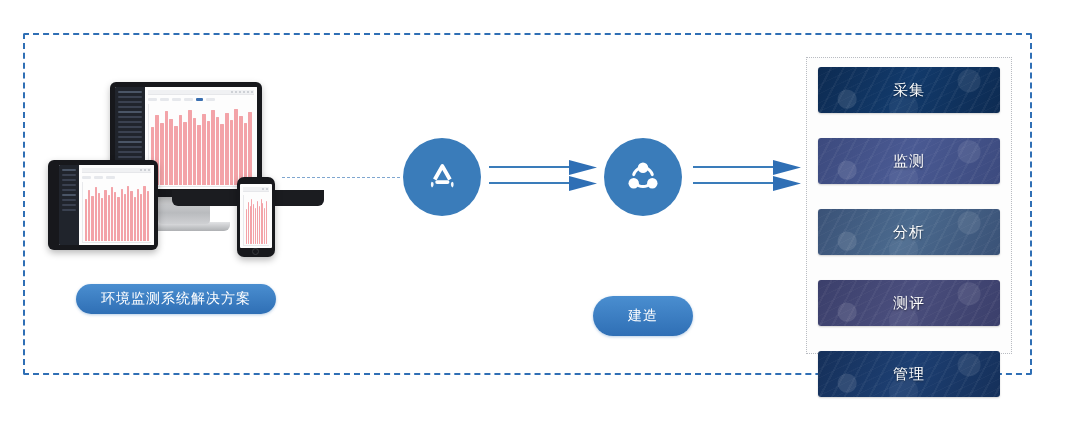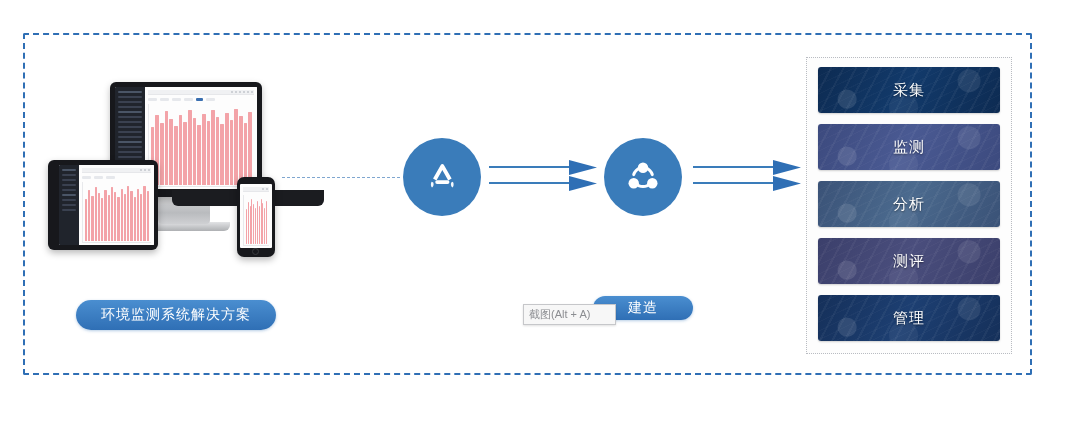--- a/index.html
+++ b/index.html
@@ -197,23 +197,23 @@
     color: #ffffff;
     border-radius: 999px;
     display: flex;
     align-items: center;
     justify-content: center;
     font-size: 14px;
     letter-spacing: 1px;
     box-shadow: 0 1px 3px rgba(47,111,181,0.35);
     user-select: none;
   }
-  .pill-left  { left: 76px;  top: 300px; width: 200px; height: 30px; }
+  .pill-left  { left: 76px;  top: 284px; width: 200px; height: 30px; }
   .pill-mid   { left: 392px; top: 296px; width: 100px; height: 28px; }
-  .pill-right { left: 593px; top: 296px; width: 100px; height: 24px; }
+  .pill-right { left: 593px; top: 296px; width: 100px; height: 40px; }
 
   
   .circle {
     position: absolute;
     width: 78px;
     height: 78px;
     border-radius: 50%;
     background: #3a7cba;
     display: flex;
     align-items: center;
@@ -247,21 +247,21 @@
     width: 206px;
     height: 297px;
     border: 1px dotted #b9bcc2;
     box-sizing: border-box;
     background: #fdfdfd;
     padding: 9px 11px;
   }
   .card {
     position: relative;
     height: 46px;
-    margin-bottom: 11px;
+    margin-bottom: 25px;
     border-radius: 3px;
     overflow: hidden;
     display: flex;
     align-items: center;
     justify-content: center;
     box-shadow: 0 1px 2px rgba(0,0,0,0.18);
   }
   .card:last-child { margin-bottom: 8px; }
   .card .card-bg {
     position: absolute;
@@ -500,23 +500,20 @@
 
   <div class="arrow-group arrows-2">
     <svg width="110" height="36" viewBox="0 0 110 36">
       <line x1="0" y1="8" x2="86" y2="8" stroke="#3a7cba" stroke-width="2"></line>
       <polygon points="80,1 108,8.5 80,16" fill="#2f6fb5"></polygon>
       <line x1="0" y1="24" x2="86" y2="24" stroke="#3a7cba" stroke-width="2"></line>
       <polygon points="80,17 108,24.5 80,32" fill="#2f6fb5"></polygon>
     </svg>
   </div>
 
-  <div class="snip-tooltip">
-    <span>截图(Alt + A)</span>
-  </div>
 
   <div class="right-panel" id="capability-panel">
 
   <div class="card">
         <div class="card-bg" style="background: linear-gradient(115deg, rgb(13, 43, 82) 0%, rgb(18, 58, 107) 48%, rgb(13, 43, 82) 100%);"></div>
         <div class="card-tex" style="background: radial-gradient(circle at 16% 70%, rgba(255, 255, 255, 0.2) 0px, rgba(255, 255, 255, 0.2) 9px, transparent 10px), radial-gradient(circle at 83% 30%, rgba(255, 255, 255, 0.16) 0px, rgba(255, 255, 255, 0.16) 11px, transparent 12px), radial-gradient(circle at 47% 88%, rgba(255, 255, 255, 0.1) 0px, rgba(255, 255, 255, 0.1) 14px, transparent 15px), repeating-linear-gradient(118deg, rgba(255, 255, 255, 0.086) 0px, rgba(255, 255, 255, 0.086) 2px, transparent 2px, transparent 11px), repeating-linear-gradient(-26deg, rgba(255, 255, 255, 0.05) 0px, rgba(255, 255, 255, 0.05) 1px, transparent 1px, transparent 8px);"></div>
         <span class="card-label">采集</span>
       </div>
       <div class="card">
         <div class="card-bg" style="background: linear-gradient(115deg, rgb(60, 74, 126) 0%, rgb(74, 90, 147) 48%, rgb(60, 74, 126) 100%);"></div>

